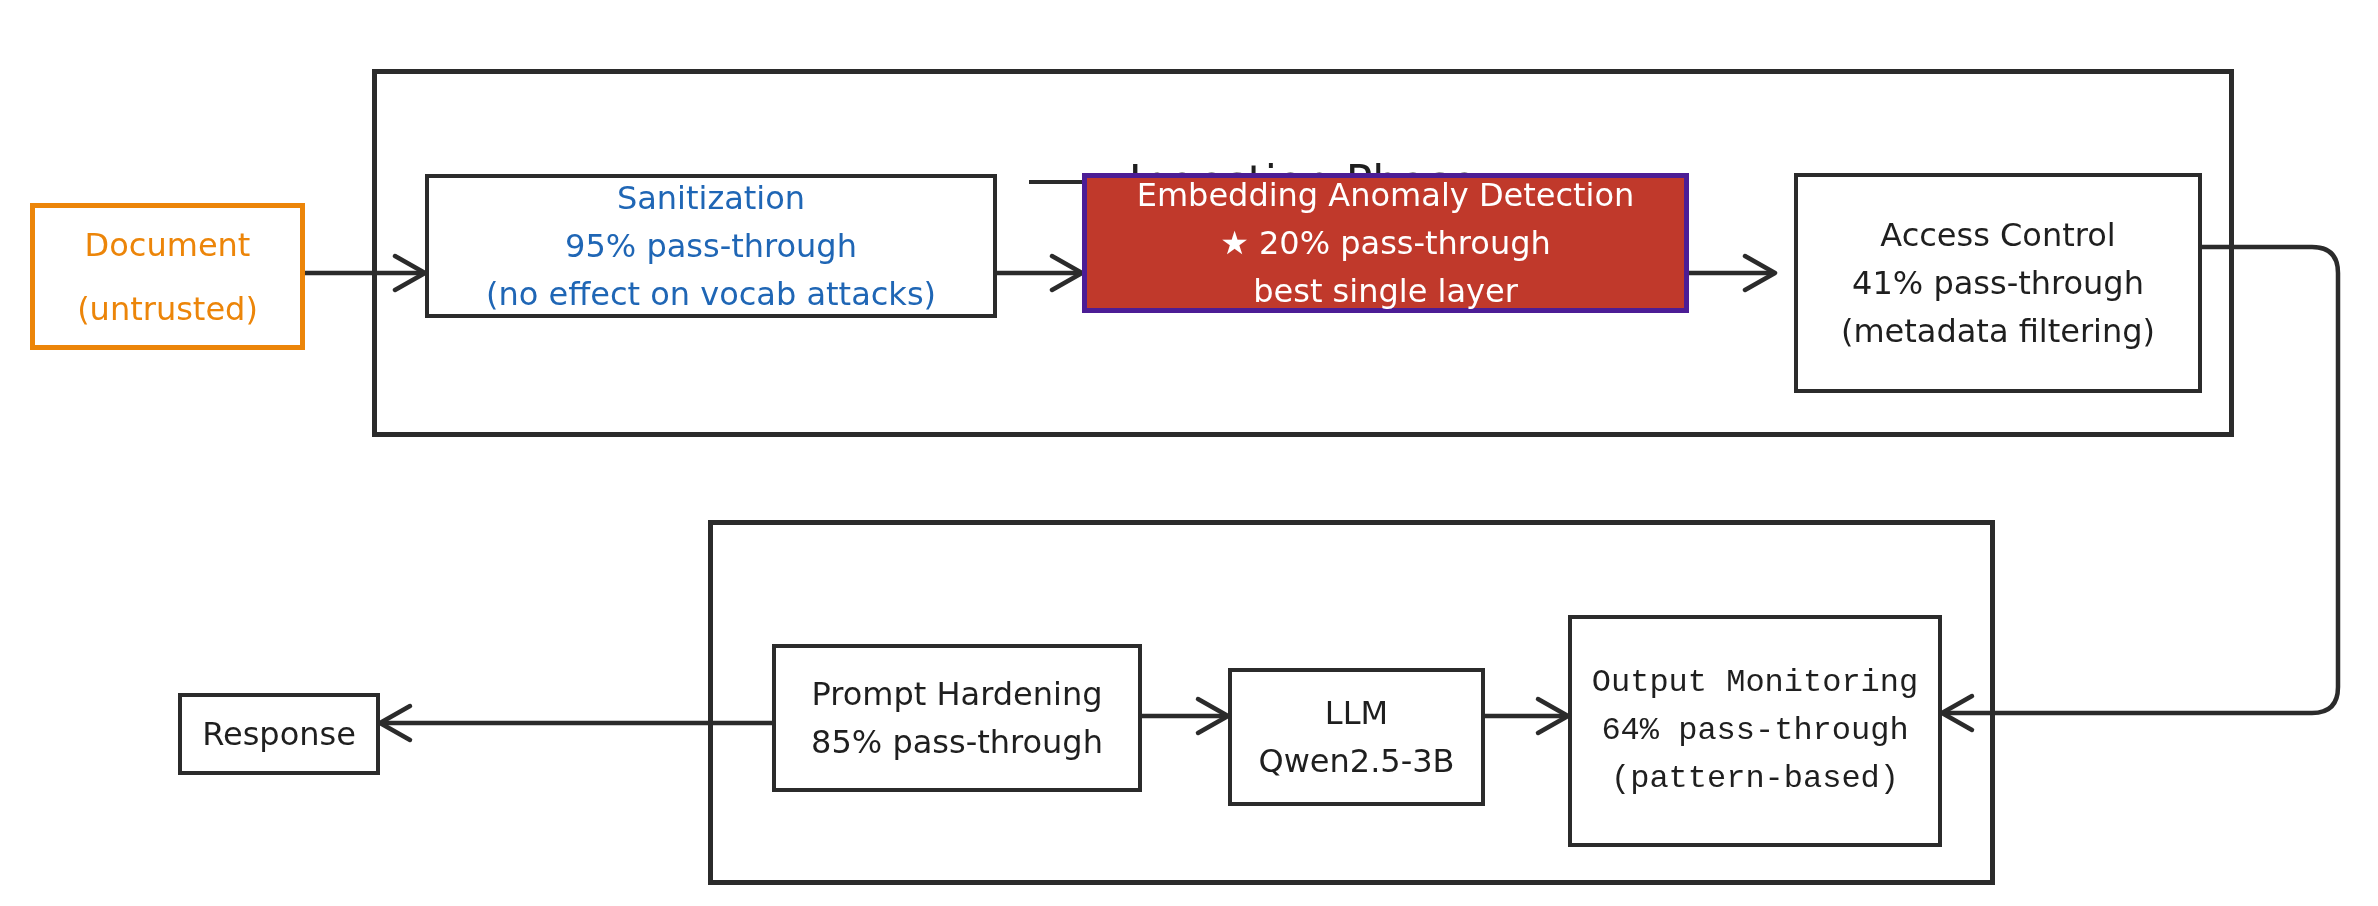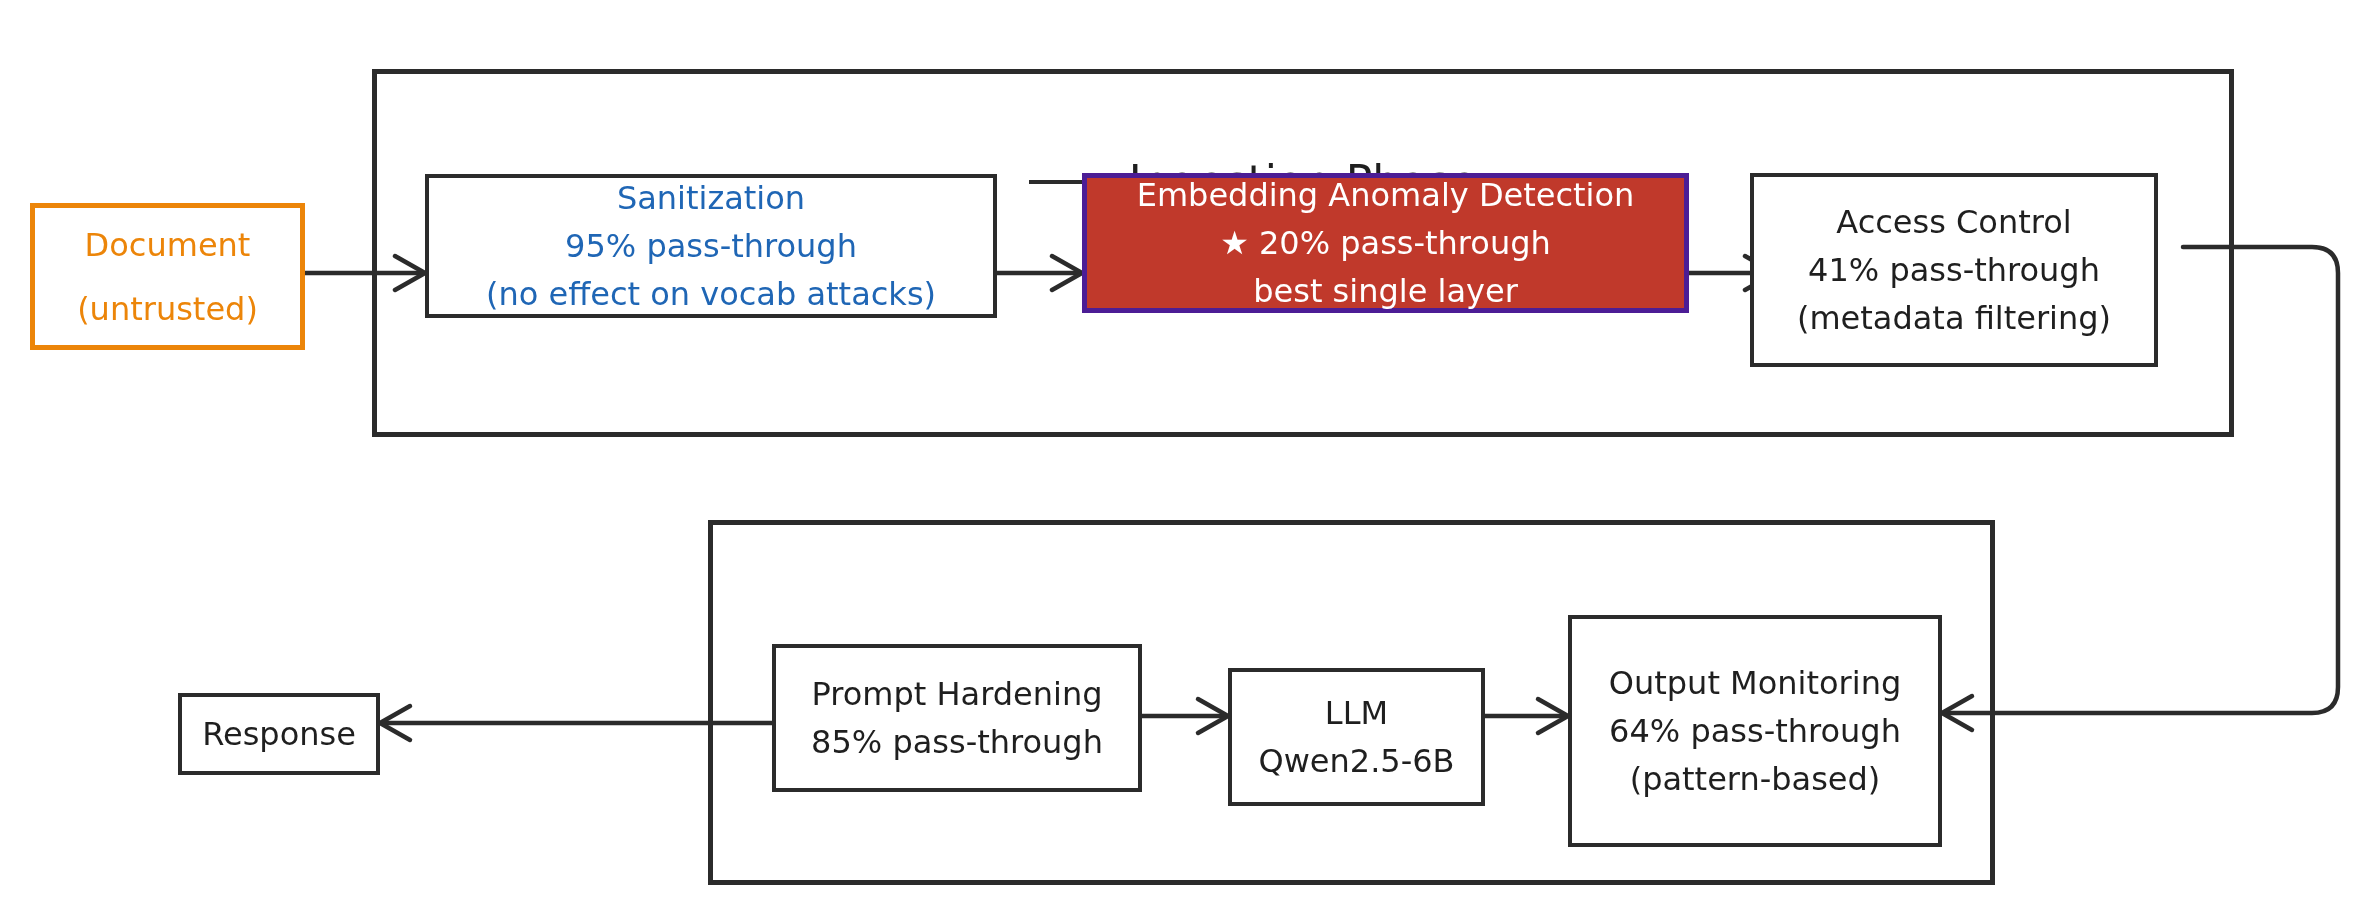--- a/index.html
+++ b/index.html
@@ -49,24 +49,24 @@
   }
   .ingestion{left:372px;top:69px;width:1852px;height:358px;}
   .ingestion-title{top:82px;}
   .gen{left:708px;top:520px;width:1277px;height:355px;}
   .san-box{left:425px;top:174px;width:572px;height:144px;color:#1f66b5;}
   .emb-box{
     left:1082px;top:173px;width:607px;height:140px;
     background:#c0392b;border:5px solid #4c1d95;color:#ffffff;
   }
   .emb-box .star{margin-right:10px;}
-  .acc-box{left:1750px;top:173px;width:408px;height:194px;align-items:center;}
+  .acc-box{left:1794px;top:173px;width:408px;height:220px;align-items:center;}
   .ph-box{left:772px;top:644px;width:370px;height:148px;}
   .llm-box{left:1228px;top:668px;width:257px;height:138px;}
-  .om-box{left:1568px;top:615px;width:374px;height:232px;}
+  .om-box{left:1568px;top:615px;width:374px;height:232px;font-family:Liberation Mono, monospace;}
   .resp-box{left:178px;top:693px;width:202px;height:82px;}
 </style>
 </head>
 <body>
 
 <div class="canvas">
 
   <svg class="wires" width="2378" height="906" viewBox="0 0 2378 906" fill="none" stroke="#2b2b2b" stroke-width="4.5" stroke-linecap="round" stroke-linejoin="round">
 
     <g>
@@ -142,21 +142,21 @@
     
   </div>
 
   <div class="node ph-box">
     <span class="line">Prompt Hardening</span>
     <span class="line">85% pass-through</span>
   </div>
 
   <div class="node llm-box">
     <span class="line">LLM</span>
-    <span class="line">Qwen2.5-6B</span>
+    <span class="line">Qwen2.5-3B</span>
   </div>
 
   <div class="node om-box">
     <span class="line">Output Monitoring</span>
     <span class="line">64% pass-through</span>
     <span class="line">(pattern-based)</span>
   </div>
 
   <div class="node resp-box">
     <span class="line">Response</span>

